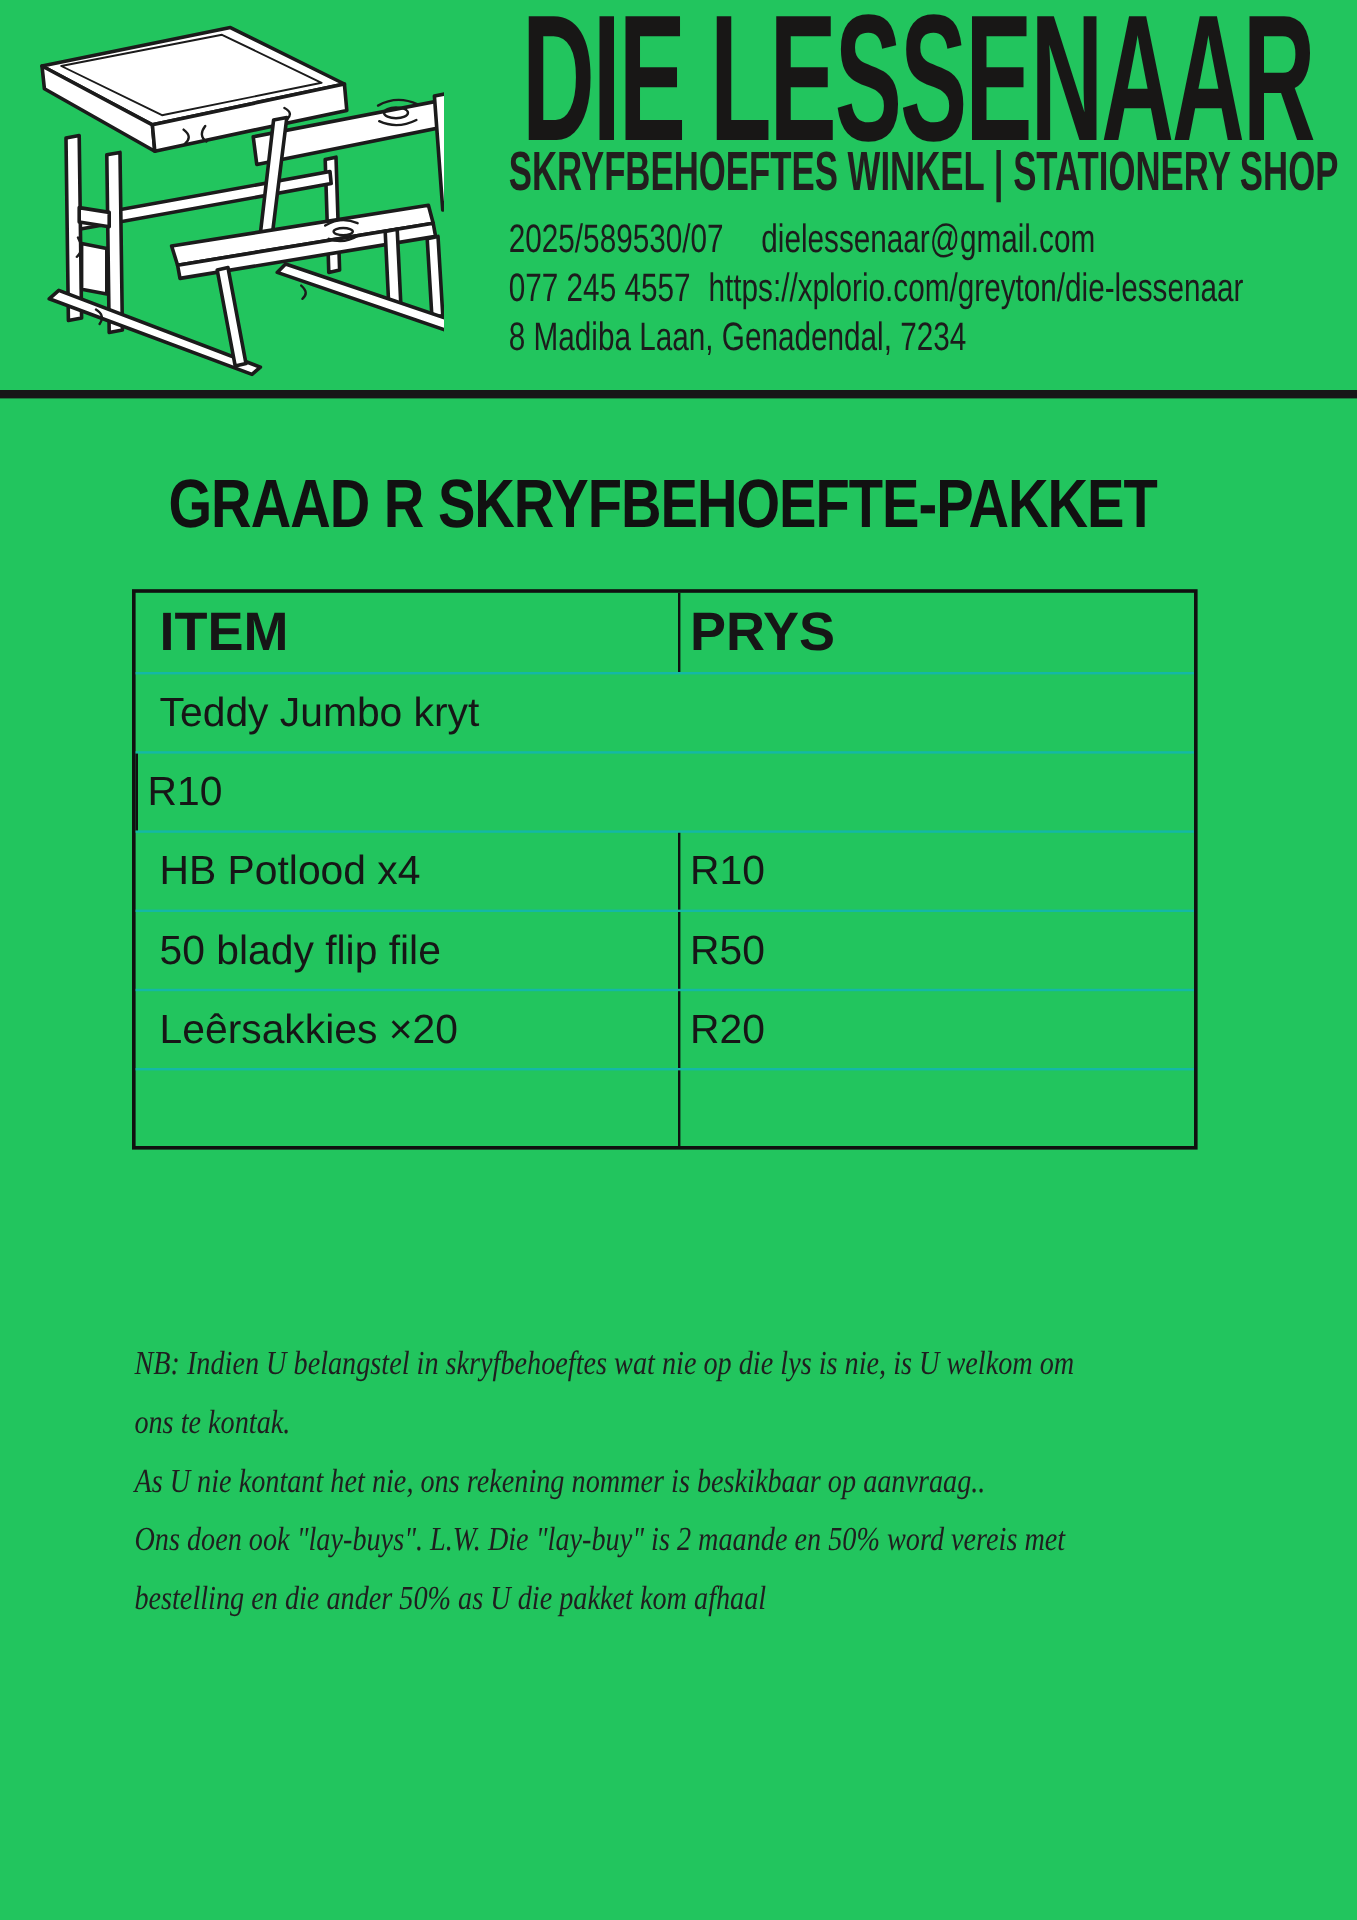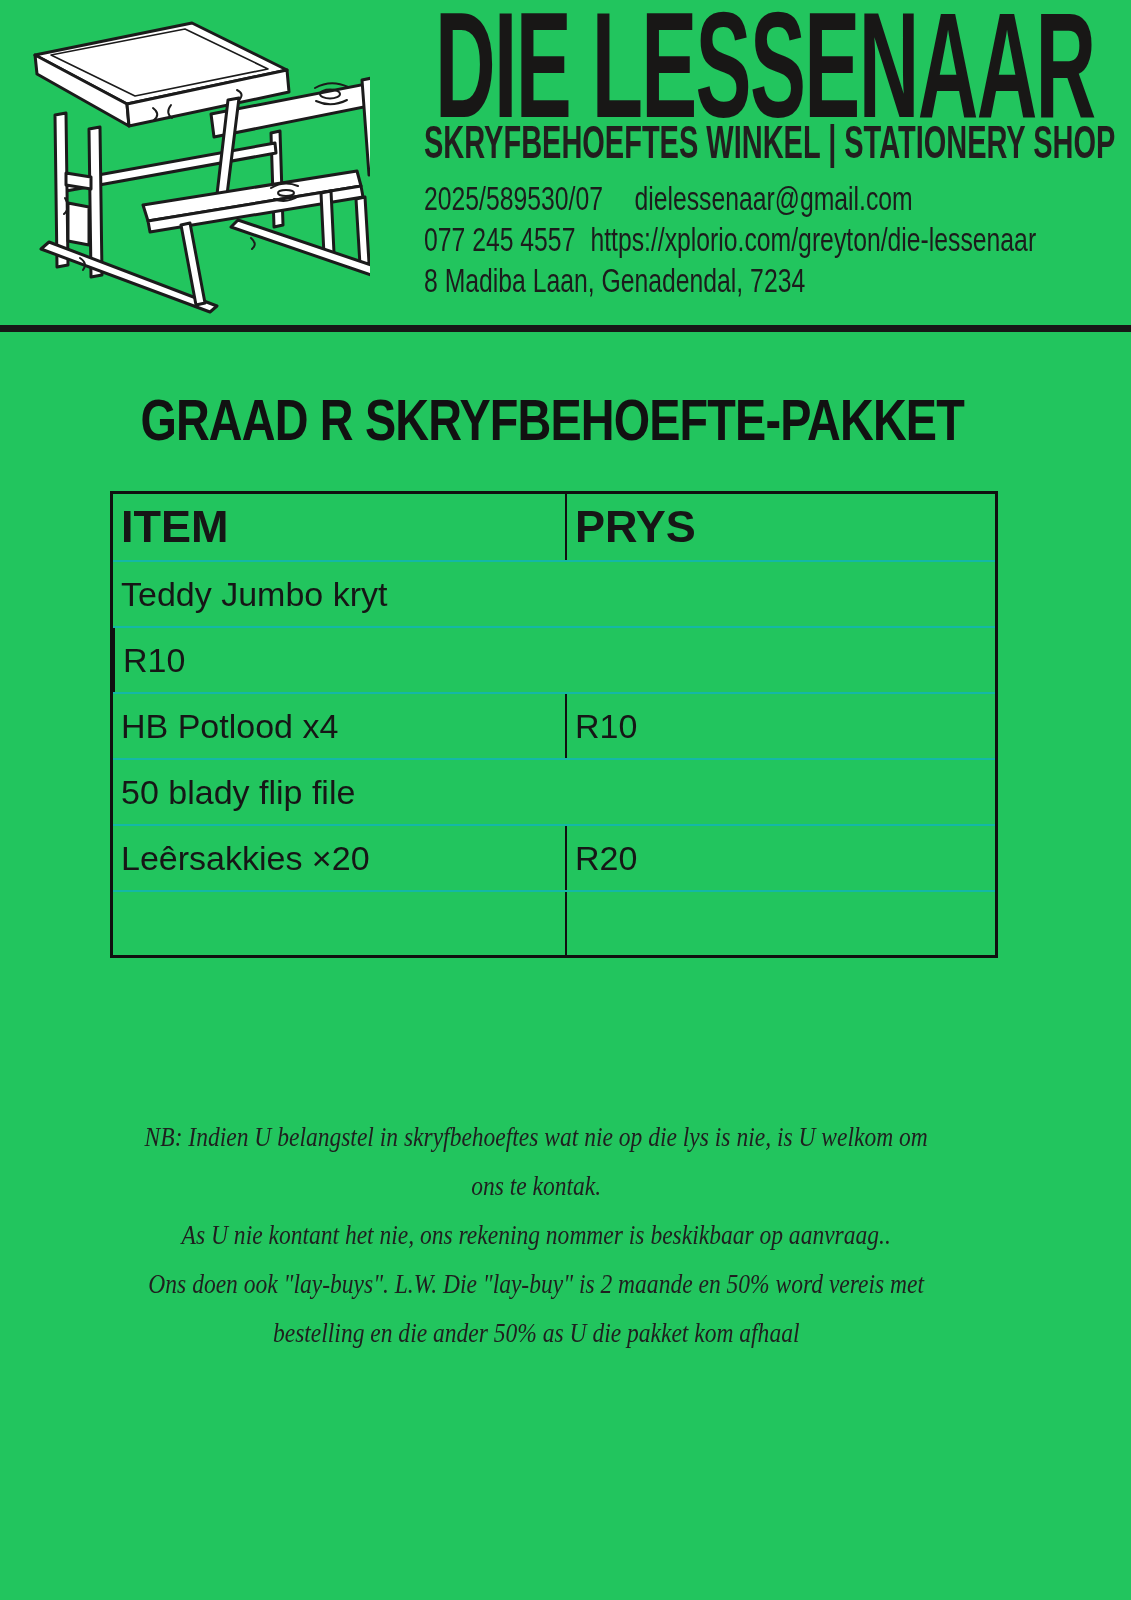--- a/index.html
+++ b/index.html
@@ -58,21 +58,21 @@
   }
 
   
   .price-table { position:absolute; left:110px; top:491px; width:888px; }
   .pt-main { border:3px solid #101010; }
   .pt-row { display:flex; align-items:stretch; height:64px; border-top:2px solid #14b8a6; }
   .pt-row.pt-head { border-top:none; height:66px; }
   .pt-row.pt-empty { height:63px; }
   .pt-cell-item {
     flex:0 0 452px; display:flex; align-items:center;
-    padding-left:8px; box-sizing:border-box;
+    padding-left:20px; box-sizing:border-box;
     font-size:34px; color:#161616;
   }
   .pt-cell-prys {
     flex:1; display:flex; align-items:center;
     border-left:2px solid #101010; padding-left:8px;
     font-size:34px; color:#161616;
   }
   .pt-head .pt-cell-item, .pt-head .pt-cell-prys {
     font-size:45px; font-weight:800; letter-spacing:0;
   }
@@ -81,21 +81,21 @@
     border:5px solid #000;
   }
   .pt-footer .pt-cell-item { flex:0 0 448px; font-size:45px; font-weight:800; }
   .pt-footer .pt-fdiv { flex:0 0 6px; background:#dcdcdc; }
   .pt-footer .pt-cell-prys { border-left:none; font-size:45px; font-weight:800; }
 
   
   .notes {
     position:absolute; left:112px; top:1112px; width:1010px;
     font-family:"Liberation Serif", serif; font-style:italic;
-    font-size:28px; line-height:49px; color:#1f1f1f;text-align:center;
+    font-size:28px; line-height:49px; color:#1f1f1f;
   }
   .note-line { transform:scaleX(0.84); transform-origin:left top; white-space:nowrap; }
 </style>
 </head>
 <body>
 
 <div class="page">
 
   <div class="logo-wrap">
     <svg viewBox="0 0 345 300" fill="none" stroke="#1b1b1b" stroke-width="3" stroke-linejoin="round" stroke-linecap="round">
@@ -181,20 +181,21 @@
       </div>
       <div class="pt-row">
         <div class="pt-cell-prys">R10</div>
       </div>
       <div class="pt-row">
         <div class="pt-cell-item">HB Potlood x4</div>
         <div class="pt-cell-prys">R10</div>
       </div>
       <div class="pt-row">
         <div class="pt-cell-item">50 blady flip file</div>
+        <div class="pt-cell-prys">R50</div>
       </div>
       <div class="pt-row">
         <div class="pt-cell-item">Leêrsakkies ×20</div>
         <div class="pt-cell-prys">R20</div>
       </div>
       <div class="pt-row pt-empty">
         <div class="pt-cell-item"></div>
         <div class="pt-cell-prys"></div>
       </div>
     </div>

